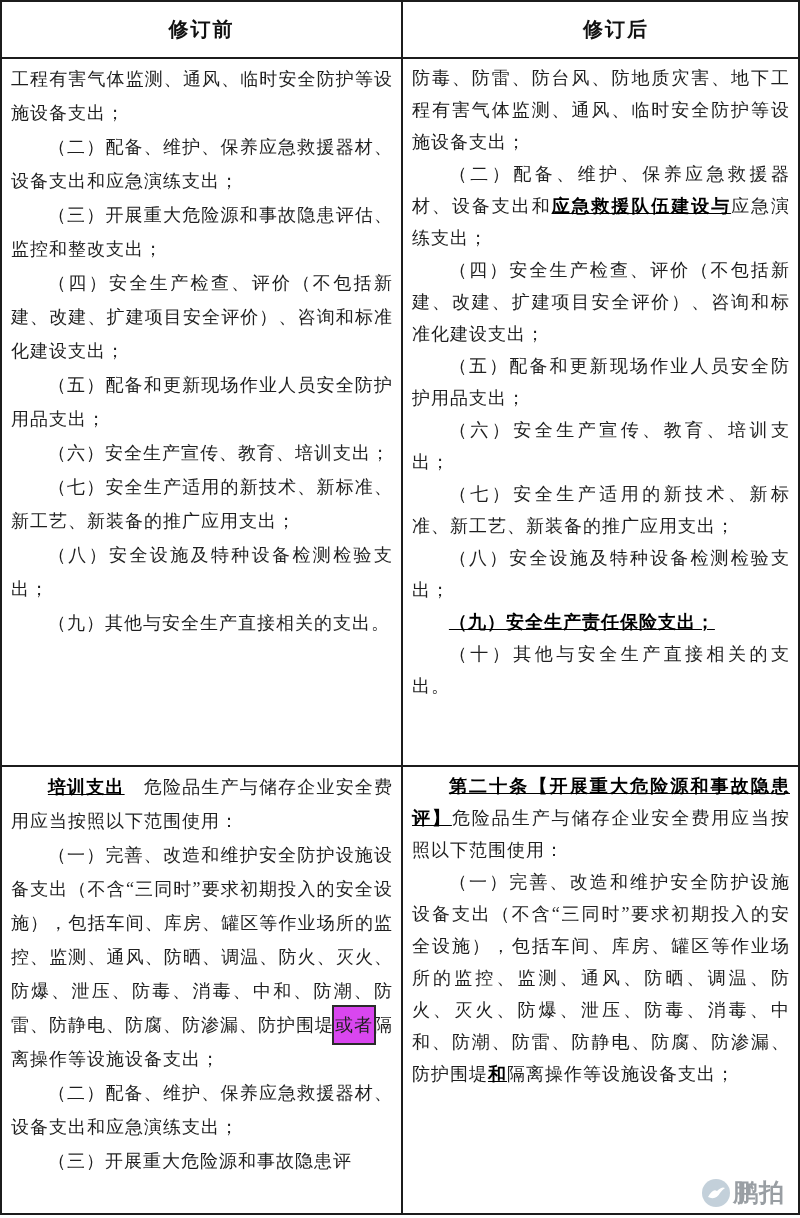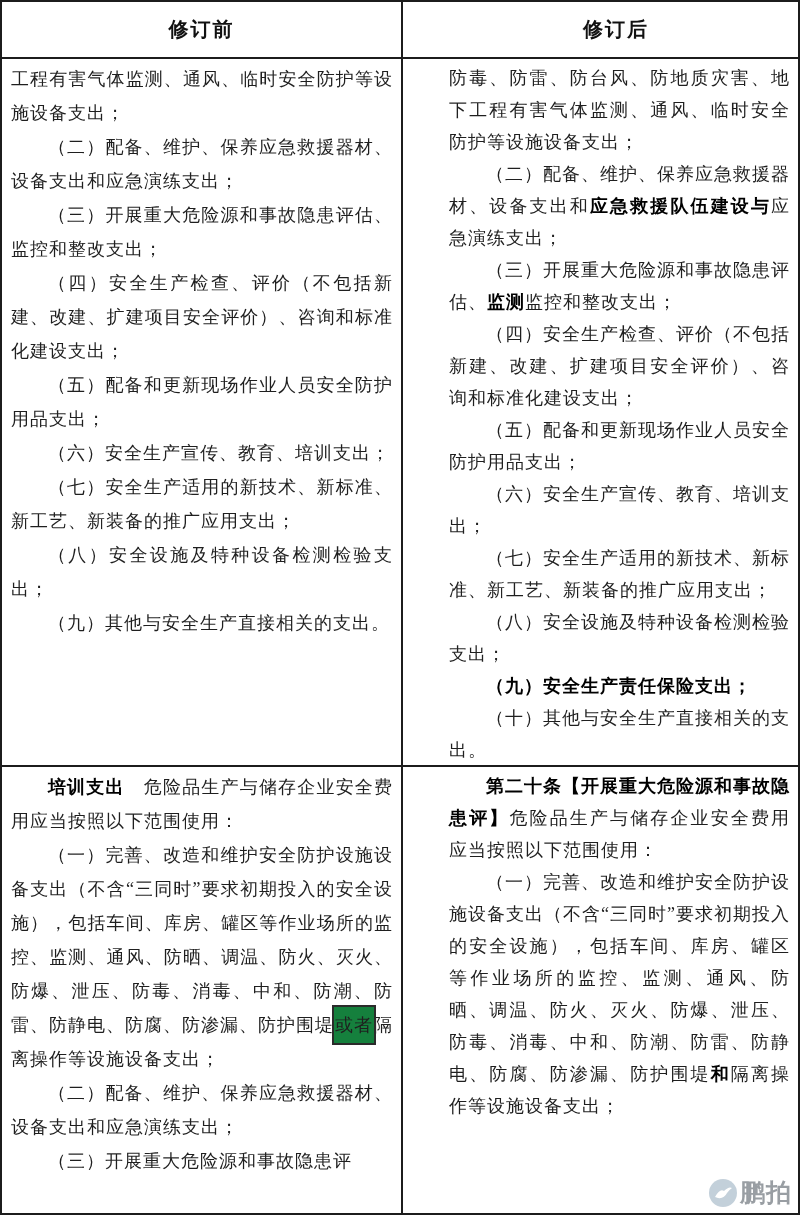--- a/index.html
+++ b/index.html
@@ -39,40 +39,40 @@
   .row { display: flex; overflow: hidden; }
   .row-0 { height: 706px; border-bottom: 2px solid #1c1c1c; }
   .row-1 { height: 446px; }
   .cell {
     box-sizing: border-box;
     padding: 3px 8px 0 9px;
     overflow: hidden;
     font-size: 18px;
   }
   .cell-left { width: 401px; border-right: 2px solid #1c1c1c; }
-  .cell-right { flex: 1; margin-left: 37px; }
+  .cell-right { flex: 1; }
   .para {
     margin: 0;
     line-height: 34px;
     text-align: justify;
     text-justify: inter-character;
     letter-spacing: 1px;
   }
   .cell-right .para { line-height: 32px; }
   .para.indent { text-indent: 2.05em; }
-  .seg-bold { font-weight: bold; color: #000; }
+  .seg-bold { font-weight: bold; color: #000; text-decoration: underline; }
   .seg-box {
-    background: #15803d;
+    background: #d946ef;
     outline: 2px solid #2b2b2b;
     outline-offset: 0px;
     padding: 8px 1px;
   }
   .watermark {
     position: absolute;
-    right: 5px;
+    right: 12px;
     bottom: 8px;
     display: flex;
     align-items: center;
     gap: 2px;
     background: rgba(255, 255, 255, 0.55);
     border-radius: 8px;
     padding: 1px 3px;
   }
   .watermark-text {
     font-family: "Liberation Sans", "DejaVu Sans", sans-serif;
@@ -100,21 +100,20 @@
           <p class="para indent"><span>（四）安全生产检查、评价（不包括新建、改建、扩建项目安全评价）、咨询和标准化建设支出；</span></p>
           <p class="para indent"><span>（五）配备和更新现场作业人员安全防护用品支出；</span></p>
           <p class="para indent"><span>（六）安全生产宣传、教育、培训支出；</span></p>
           <p class="para indent"><span>（七）安全生产适用的新技术、新标准、新工艺、新装备的推广应用支出；</span></p>
           <p class="para indent"><span>（八）安全设施及特种设备检测检验支出；</span></p>
           <p class="para indent"><span>（九）其他与安全生产直接相关的支出。</span></p>
         </div>
         <div class="cell cell-right">
           <p class="para"><span>防毒、防雷、防台风、防地质灾害、地下工程有害气体监测、通风、临时安全防护等设施设备支出；</span></p>
           <p class="para indent"><span>（二）配备、维护、保养应急救援器材、设备支出和</span><span class="seg-bold">应急救援队伍建设与</span><span>应急演练支出；</span></p>
-          <p class="para indent"><span>（三）开展重大危险源和事故隐患评估、</span><span class="seg-bold">监测</span><span>监控和整改支出；</span></p>
           <p class="para indent"><span>（四）安全生产检查、评价（不包括新建、改建、扩建项目安全评价）、咨询和标准化建设支出；</span></p>
           <p class="para indent"><span>（五）配备和更新现场作业人员安全防护用品支出；</span></p>
           <p class="para indent"><span>（六）安全生产宣传、教育、培训支出；</span></p>
           <p class="para indent"><span>（七）安全生产适用的新技术、新标准、新工艺、新装备的推广应用支出；</span></p>
           <p class="para indent"><span>（八）安全设施及特种设备检测检验支出；</span></p>
           <p class="para indent"><span class="seg-bold">（九）安全生产责任保险支出；</span></p>
           <p class="para indent"><span>（十）其他与安全生产直接相关的支出。</span></p>
         </div>
       </div>
       <div class="row row-1">

